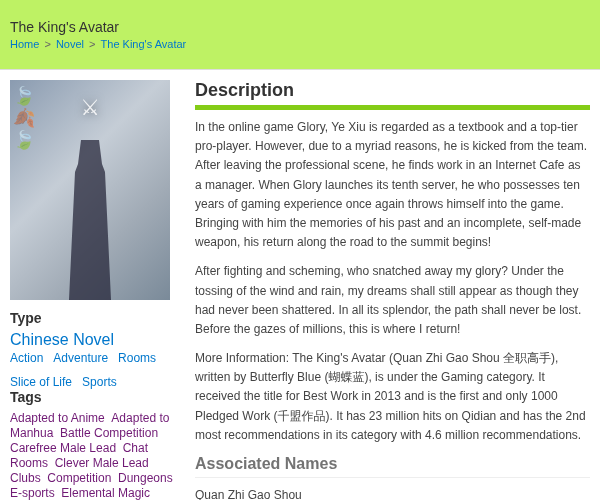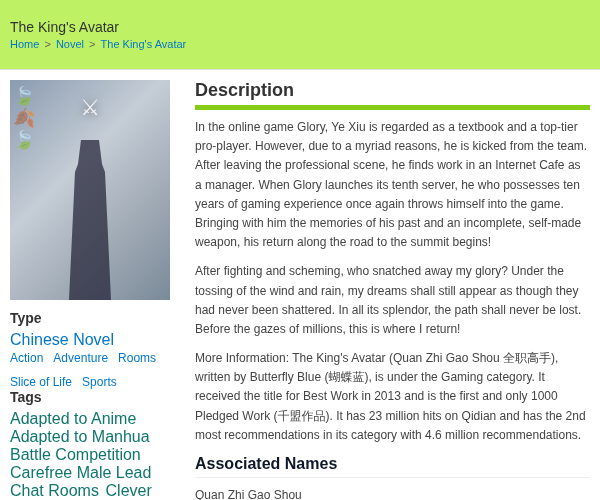--- a/index.html
+++ b/index.html
@@ -129,23 +129,23 @@
     .genre-list a {
       color: #0077cc;
       text-decoration: none;
       font-size: 12px;
     }
 
     .tags-list {
       margin-top: 2px;
     }
     .tags-list a {
-      color: #0f766e;
-      text-decoration: none;
-      font-size: 16px;
+      color: #701a75;
+      text-decoration: none;
+      font-size: 12px;
       margin-right: 3px;
     }
 
     #right-col {
       flex: 1;
     }
 
     .desc-title {
       font-size: 18px;
       font-weight: bold;
@@ -158,21 +158,21 @@
     .desc-text {
       font-size: 12px;
       line-height: 1.6;
       color: #444;
       margin-bottom: 10px;
     }
 
     .assoc-title {
       font-size: 16px;
       font-weight: bold;
-      color: #0f172a;
+      color: #737373;
       margin-bottom: 6px;
       border-bottom: 1px solid #eee;
       padding-bottom: 4px;
     }
 
     .assoc-names {
       font-size: 12px;
       line-height: 1.9;
       color: #444;
     }

